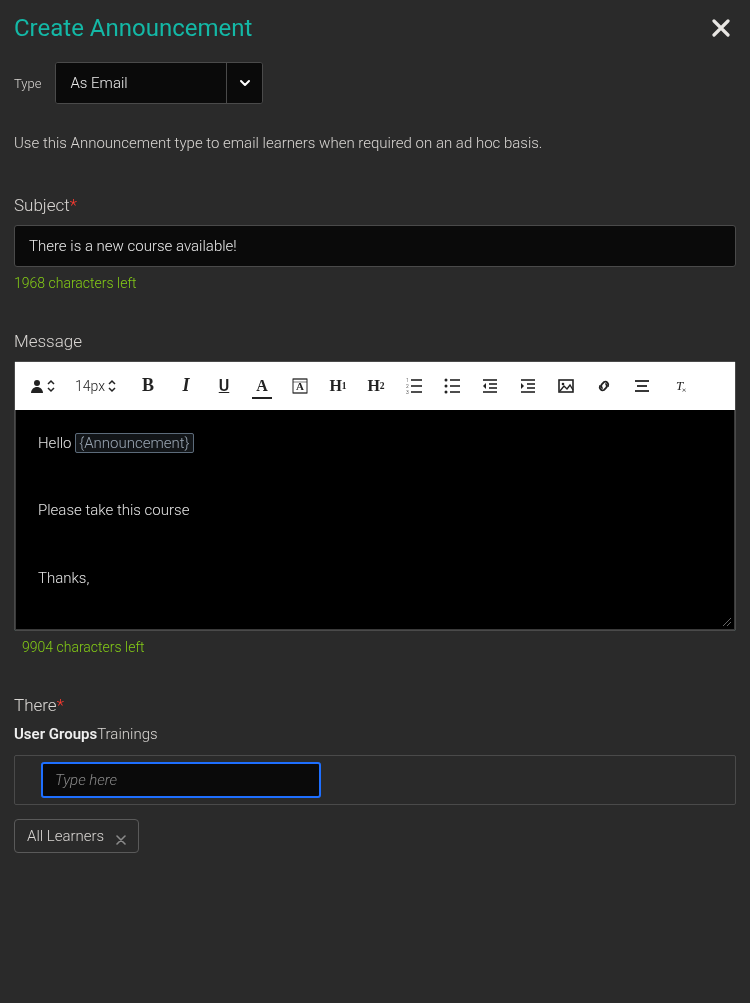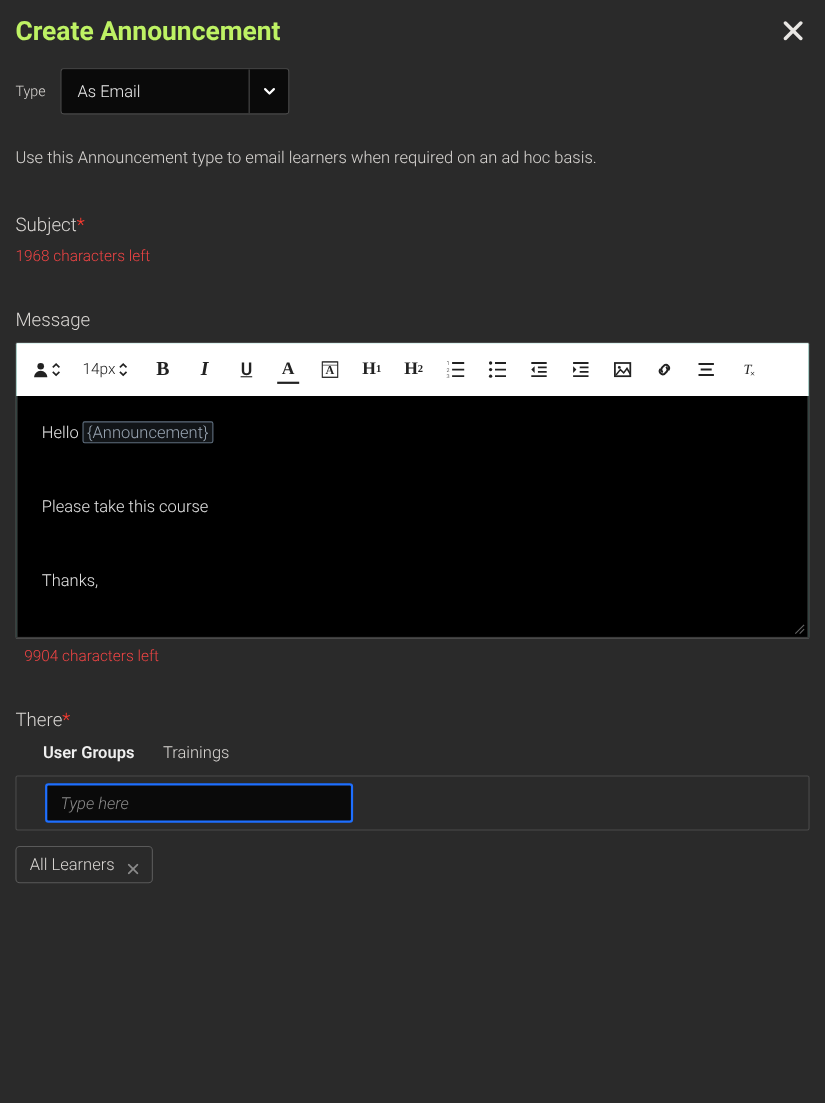--- a/index.html
+++ b/index.html
@@ -28,22 +28,22 @@
     padding: 14px 14px 14px 14px;
   }
   .header {
     display: flex;
     justify-content: space-between;
     align-items: center;
     margin-bottom: 14px;
   }
   .title {
     font-size: 24px;
-    font-weight: 700;
-    color: #bef264;
+    font-weight: 400;
+    color: #14b8a6;
   }
   .close {
     font-size: 22px;
     color: #e8e6e3;
     cursor: pointer;
     font-weight: 700;
     padding-right: 6px;
   }
   .row-type {
     display: flex;
@@ -98,21 +98,21 @@
     background: #0a0a0a;
     border: 1px solid var(--border);
     border-radius: 3px;
     padding: 11px 14px;
     font-size: 15px;
     color: #eaeaea;
     font-family: inherit;
     font-weight: 300;
   }
   .helper {
-    color: #ef4444;
+    color: #84cc16;
     font-size: 14px;
     margin-top: 8px;
   }
   .editor-wrap {
     width: 722px;
     border: 1px solid var(--border);
     border-radius: 2px;
     margin-top: 10px;
     background: #5eead4;
   }
@@ -175,24 +175,22 @@
   .resize-handle {
     position: absolute;
     right: 2px;
     bottom: 2px;
     width: 12px;
     height: 12px;
   }
   .section { margin-top: 40px; }
   .tabs {
     display: flex;
-    gap: 26px;
     margin-top: 8px;
     margin-bottom: 10px;
-    margin-left: 25px;
   }
   .tab {
     font-size: 15px;
     color: var(--text);
     cursor: pointer;
     padding-bottom: 2px;
   }
   .tab.active { font-weight: 600; color: #f0f0f0;}
   .target-box {
     width: 722px;
@@ -260,20 +258,21 @@
       </div>
     </div>
   </div>
 
   <div class="desc">Use this Announcement type to email learners when required on an ad hoc basis.</div>
 
   
   <div class="field-label">
     <span>Subject</span><span class="req">*</span>
   </div>
+  <input class="text-input" type="text" value="There is a new course available!" style="">
   <div class="helper">1968 characters left</div>
 
   
   <div class="section">
     <div class="field-label">Message</div>
     <div class="editor-wrap">
       <div class="toolbar">
 
         <div class="tb-group">
           <svg width="16" height="16" viewBox="0 0 16 16">

